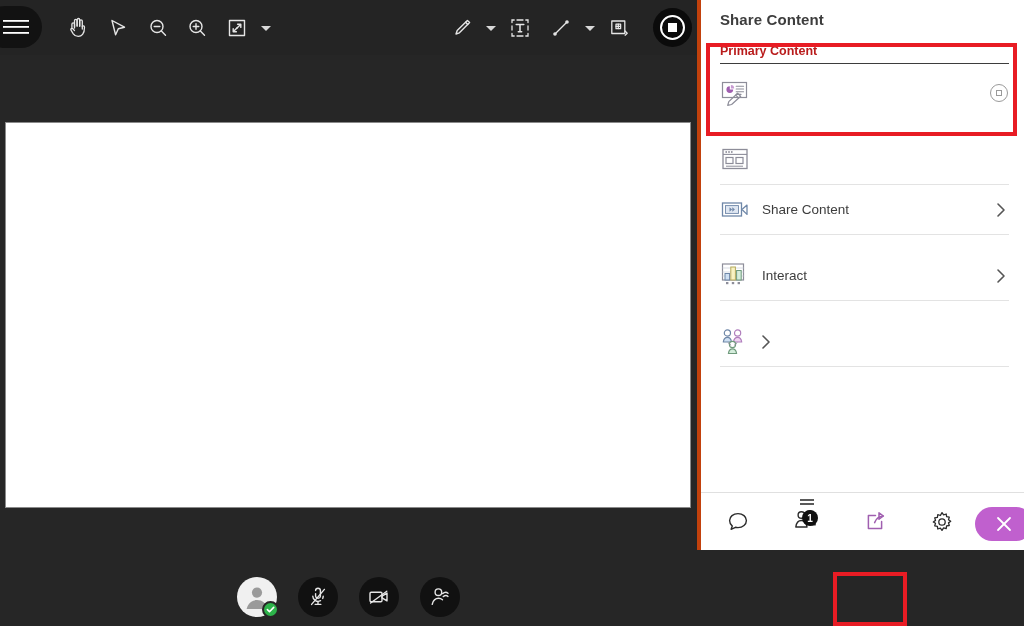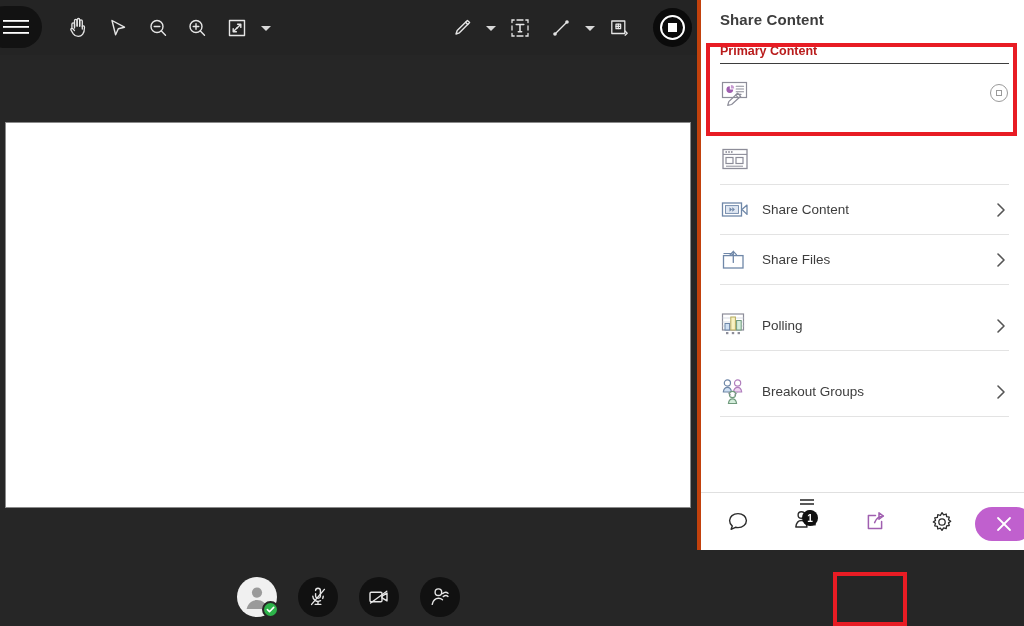--- a/index.html
+++ b/index.html
@@ -417,37 +417,20 @@
         <span class="row-text">
           <span class="row-label">Share Content</span>
         </span>
         <span class="chev">
           <svg width="11" height="16" viewBox="0 0 11 16" fill="none" stroke="#555555" stroke-width="1.6" stroke-linecap="round" stroke-linejoin="round">
             <path d="M2 2l6 6-6 6"></path>
           </svg>
         </span>
       </div>
 
-      <div class="row">
-        <span class="row-icon">
-          <svg width="30" height="28" viewBox="0 0 30 28">
-            <path d="M3.5 7.5h8l2 2.4h9.5" fill="#c9dcf0" stroke="#6f87a8" stroke-width="1.2" stroke-linejoin="round"></path>
-            <rect x="3.5" y="9.6" width="19.5" height="12.4" fill="#ffffff" stroke="#6f87a8" stroke-width="1.3"></rect>
-            <path d="M13.3 16.4V5.4M13.3 5.4l-3.1 3.2M13.3 5.4l3.1 3.2" fill="none" stroke="#6f87a8" stroke-width="1.3" stroke-linecap="round" stroke-linejoin="round"></path>
-          </svg>
-        </span>
-        <span class="row-text">
-          <span class="row-label">Share Files</span>
-        </span>
-        <span class="chev">
-          <svg width="11" height="16" viewBox="0 0 11 16" fill="none" stroke="#555555" stroke-width="1.6" stroke-linecap="round" stroke-linejoin="round">
-            <path d="M2 2l6 6-6 6"></path>
-          </svg>
-        </span>
-      </div>
 
       <div class="gap-md"></div>
 
 
       <div class="row">
         <span class="row-icon">
           <svg width="32" height="30" viewBox="0 0 32 30">
             <rect x="2.5" y="3" width="21" height="16" fill="#ffffff" stroke="#8d8d99" stroke-width="1.2"></rect>
             <g stroke="#cfd4dd" stroke-width=".8">
               <line x1="2.5" y1="7" x2="23.5" y2="7"></line>
@@ -458,21 +441,21 @@
             <rect x="10.8" y="6" width="4.6" height="13" fill="#f8f2c2" stroke="#b4a95c" stroke-width="1"></rect>
             <rect x="16.6" y="9.5" width="4.6" height="9.5" fill="#d5eddc" stroke="#6f9a7c" stroke-width="1"></rect>
             <g fill="#8d8d99">
               <rect x="6" y="21" width="2.4" height="2.2"></rect>
               <rect x="11.8" y="21" width="2.4" height="2.2"></rect>
               <rect x="17.6" y="21" width="2.4" height="2.2"></rect>
             </g>
           </svg>
         </span>
         <span class="row-text">
-          <span class="row-label">Polling</span>
+          <span class="row-label">Interact</span>
         </span>
         <span class="chev">
           <svg width="11" height="16" viewBox="0 0 11 16" fill="none" stroke="#555555" stroke-width="1.6" stroke-linecap="round" stroke-linejoin="round">
             <path d="M2 2l6 6-6 6"></path>
           </svg>
         </span>
       </div>
 
       <div class="gap-md"></div>
 
@@ -482,23 +465,20 @@
           <svg width="32" height="30" viewBox="0 0 32 30">
             <circle cx="7.4" cy="6" r="3.1" fill="#ffffff" stroke="#6f87a8" stroke-width="1.2"></circle>
             <path d="M3.3 15c.5-3.1 2.2-4.6 4.1-4.6S11 11.9 11.5 15z" fill="#cfe0f3" stroke="#6f87a8" stroke-width="1.2" stroke-linejoin="round"></path>
             <circle cx="17.6" cy="6" r="3.1" fill="#ffffff" stroke="#b07fbd" stroke-width="1.2"></circle>
             <path d="M13.5 15c.5-3.1 2.2-4.6 4.1-4.6s3.6 1.5 4.1 4.6z" fill="#f0d5f2" stroke="#b07fbd" stroke-width="1.2" stroke-linejoin="round"></path>
             <circle cx="12.5" cy="17.5" r="3.1" fill="#ffffff" stroke="#6f9a7c" stroke-width="1.2"></circle>
             <path d="M8.4 26.5c.5-3.1 2.2-4.6 4.1-4.6s3.6 1.5 4.1 4.6z" fill="#d5eddc" stroke="#6f9a7c" stroke-width="1.2" stroke-linejoin="round"></path>
             <path d="M8.2 15.8l2.6 2.3M17 15.8l-2.6 2.3" fill="none" stroke="#8d8d99" stroke-width="1" stroke-linecap="round"></path>
           </svg>
         </span>
-        <span class="row-text">
-          <span class="row-label">Breakout Groups</span>
-        </span>
         <span class="chev">
           <svg width="11" height="16" viewBox="0 0 11 16" fill="none" stroke="#555555" stroke-width="1.6" stroke-linecap="round" stroke-linejoin="round">
             <path d="M2 2l6 6-6 6"></path>
           </svg>
         </span>
       </div>
     </div>
 
     <div class="side-bottom">
 

